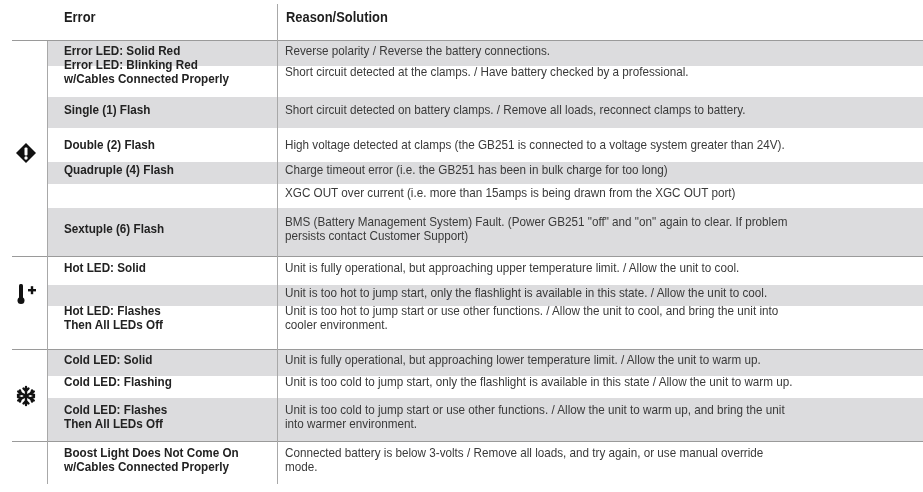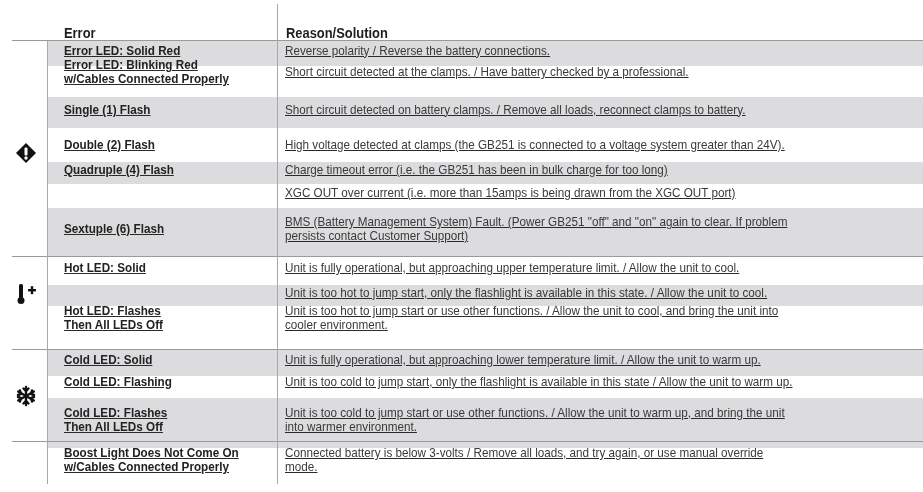--- a/index.html
+++ b/index.html
@@ -1,29 +1,29 @@
 <!DOCTYPE html>
 <html><head>
 <meta charset="utf-8">
 <style>
   html, body { margin: 0; padding: 0; background: #ffffff; }
   body { width: 923px; height: 492px; position: relative; overflow: hidden;
          font-family: "Liberation Sans", "DejaVu Sans", sans-serif; color: #2a2a2a; }
-  .header { position: absolute; left: 0; top: 16px; width: 752px; height: 40px; }
+  .header { position: absolute; left: 0; top: 0; width: 752px; height: 40px; }
   .hdr-cell { position: absolute; top: 8px; font-weight: bold; font-size: 15px;
               color: #1e1e1e; transform: scaleX(0.86); transform-origin: left center; white-space: nowrap; }
   .hdr-error { left: 64px; }
   .hdr-reason { left: 286px; }
   .hdr-line { position: absolute; left: 12px; right: 0; top: 40px; height: 1px; background: #9a9a9a; }
   .col-divider { position: absolute; left: 277px; top: 4px; bottom: 8px; width: 1px; background: #a8a8a8; }
   .icon-divider { position: absolute; left: 47px; top: 41px; bottom: 8px; width: 1px; background: #a8a8a8; }
   .group-line { position: absolute; left: 12px; right: 0; height: 1px; background: #9a9a9a; }
   .row { position: absolute; left: 48px; right: 0; }
   .row.gray { background: #dcdcde; }
-  .cell { position: absolute; top: 0; bottom: 6px; display: flex; align-items: center; text-decoration: underline; }
+  .cell { position: absolute; top: 0; bottom: 6px; display: flex; align-items: center; }
   .cell-error { left: 16px; width: 215px; }
   .cell-reason { left: 237px; width: 640px; }
   .cell span { display: block; transform: scaleX(0.86); transform-origin: left center;
                font-size: 13.6px; line-height: 14px; white-space: pre-line; }
   .cell-error span { font-weight: bold; color: #222; width: 250px; }
   .cell-reason span { color: #3a3a3a; width: 744px; }
   .icon { position: absolute; left: 14px; width: 24px; height: 24px; display: flex; align-items: center; justify-content: center; }
   .icon svg { display: block; }
 </style>
 </head>
@@ -128,21 +128,21 @@
       </div>
   </div>
   <div class="row" style="top:372px;height:26px">
     <div class="cell cell-error">
         <span>Cold LED: Flashing</span>
       </div>
     <div class="cell cell-reason">
         <span>Unit is too cold to jump start, only the flashlight is available in this state / Allow the unit to warm up.</span>
       </div>
   </div>
-  <div class="row gray" style="top:398px;height:50px">
+  <div class="row gray" style="top:398px;height:43px">
     <div class="cell cell-error">
         <span>Cold LED: Flashes
 Then All LEDs Off</span>
       </div>
     <div class="cell cell-reason">
         <span>Unit is too cold to jump start or use other functions. / Allow the unit to warm up, and bring the unit
 into warmer environment.</span>
       </div>
   </div>
   <div class="group-line" style="top:441px"></div>

